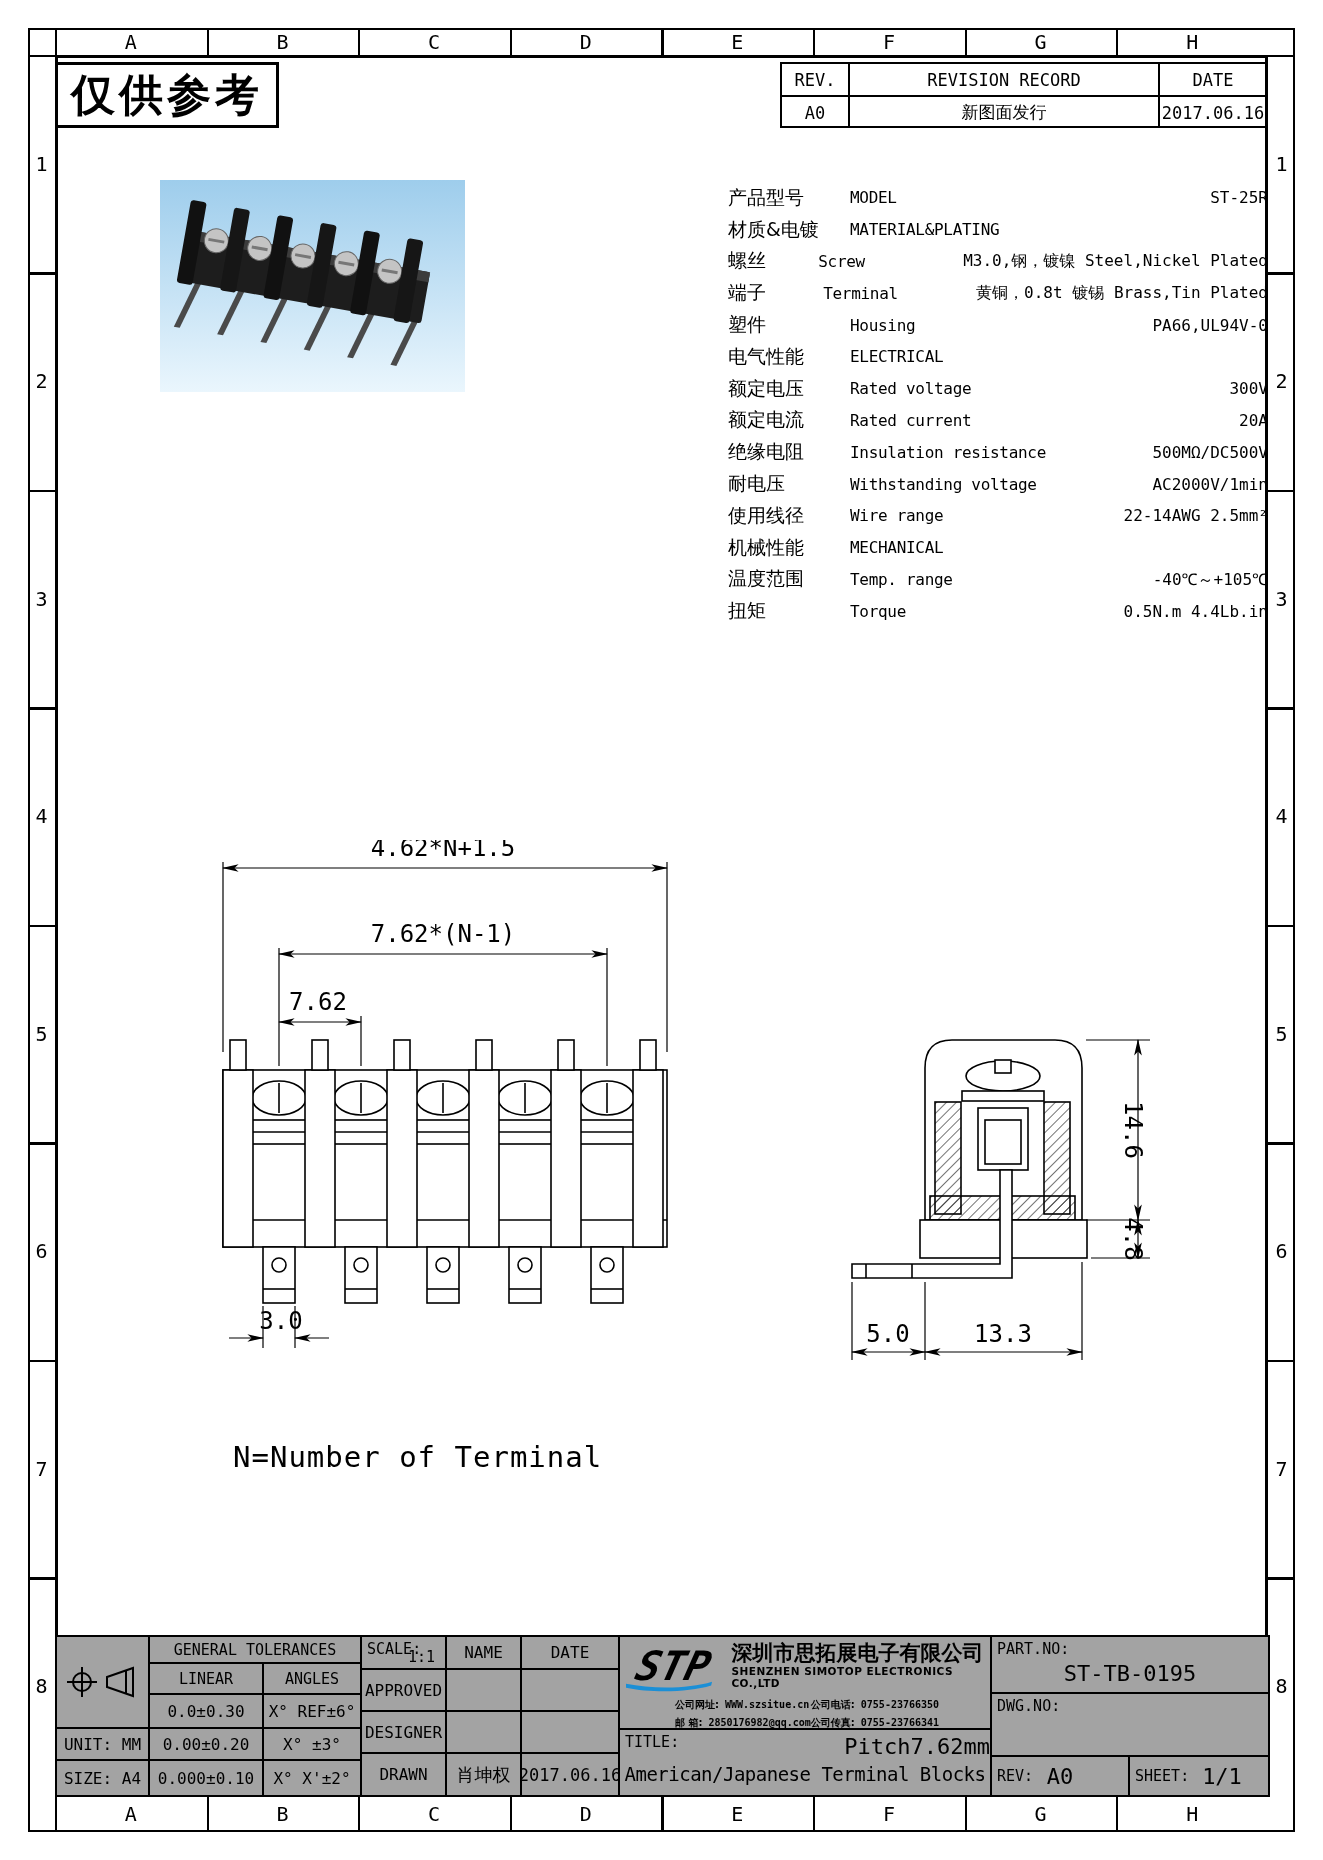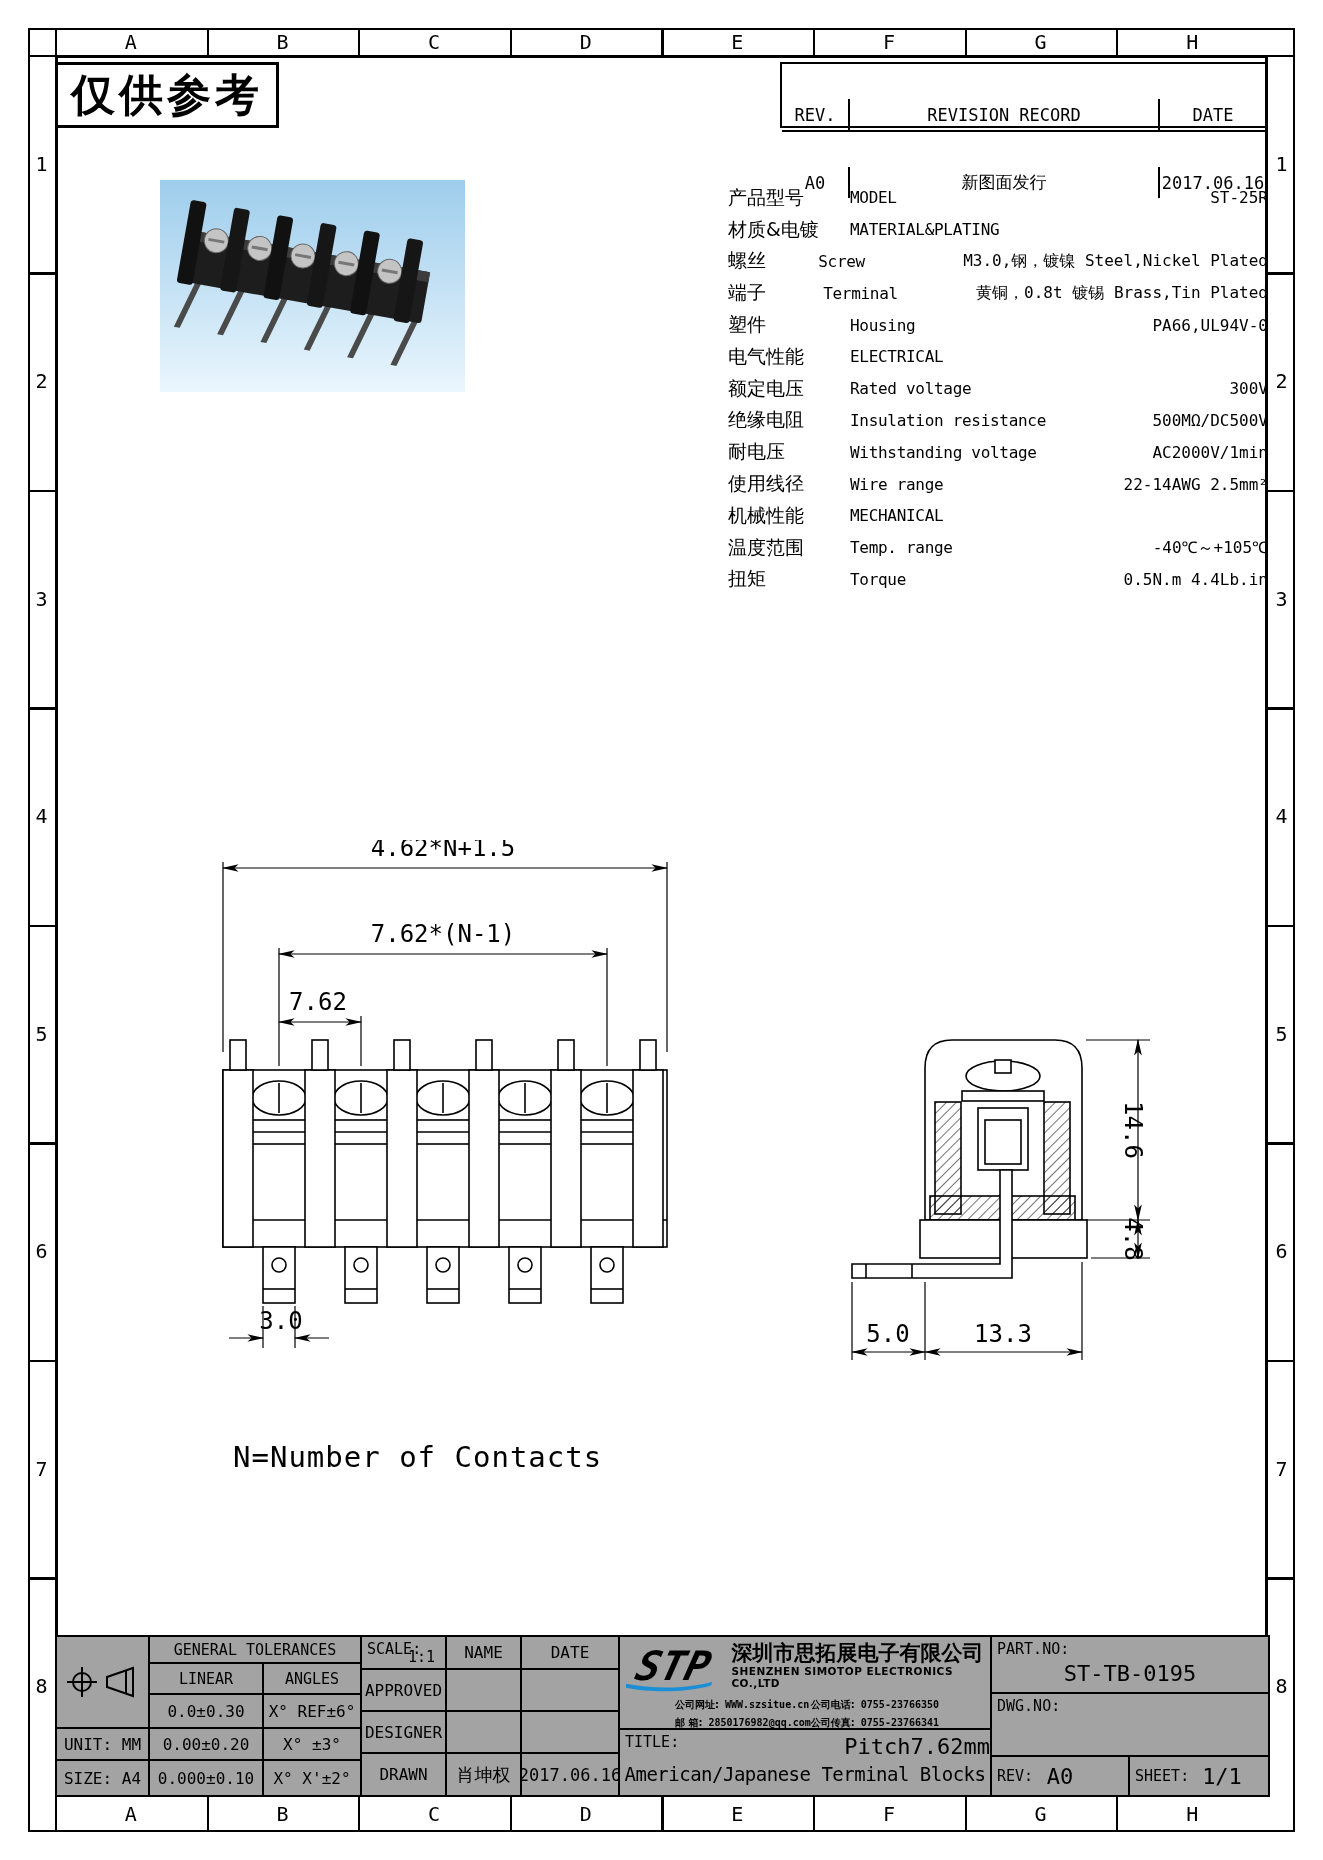--- a/index.html
+++ b/index.html
@@ -15,21 +15,21 @@
           background:repeating-linear-gradient(180deg,#000 0 2px,transparent 2px 217.5px);}
   .stripx span,.stripy span{flex:1;display:flex;align-items:center;justify-content:center;
           font-size:20px;}
   
   .wm{left:55px;top:62px;width:224px;height:66px;box-sizing:border-box;border:3px solid #000;
       display:flex;align-items:center;justify-content:center;
       font-family:"DejaVu Sans","Liberation Sans",sans-serif;
       font-size:44px;font-weight:bold;letter-spacing:4px;}
   
   .rev{left:780px;top:62px;width:488px;height:66px;box-sizing:border-box;border:2px solid #000;}
-  .rev .r{display:flex;height:31px;margin-top:35px;}
+  .rev .r{display:flex;height:31px;}
   .rev .r:first-child{border-bottom:2px solid #000;}
   .rev .c1{width:66px;border-right:2px solid #000;}
   .rev .c2{flex:1;border-right:2px solid #000;}
   .rev .c3{width:106px;}
   .rev .r div{display:flex;align-items:center;justify-content:center;font-size:17px;}
   
   .spec{left:728px;top:182px;width:540px;}
   .srow{height:31.8px;display:flex;align-items:center;white-space:nowrap;}
   .sc{width:122px;font-size:19px;font-family:"DejaVu Sans","Liberation Sans",sans-serif;}
   .se{width:196px;font-size:16px;letter-spacing:-0.3px;}
@@ -190,20 +190,25 @@
       </div>
     <div class="srow">
         <span class="sc cjk">电气性能</span>
         <span class="se">ELECTRICAL</span>
         <span class="sv"></span>
       </div>
     <div class="srow">
         <span class="sc cjk">额定电压</span>
         <span class="se">Rated voltage</span>
         <span class="sv">300V</span>
+      </div>
+    <div class="srow">
+        <span class="sc cjk">额定电流</span>
+        <span class="se">Rated current</span>
+        <span class="sv">20A</span>
       </div>
     <div class="srow">
         <span class="sc cjk">绝缘电阻</span>
         <span class="se">Insulation resistance</span>
         <span class="sv">500MΩ/DC500V</span>
       </div>
     <div class="srow">
         <span class="sc cjk">耐电压</span>
         <span class="se">Withstanding voltage</span>
         <span class="sv">AC2000V/1min</span>
@@ -319,21 +324,21 @@
       <line x1="242" y1="242" x2="242" y2="340"></line>
       <line x1="12" y1="332" x2="85" y2="332" marker-start="url(#ar2)" marker-end="url(#ar2)"></line>
       <line x1="85" y1="332" x2="242" y2="332" marker-start="url(#ar2)" marker-end="url(#ar2)"></line>
     </g>
     <text x="285" y="110" font-size="24" text-anchor="middle" transform="rotate(90 285 110)">14.6</text>
     <text x="285" y="219" font-size="24" text-anchor="middle" transform="rotate(90 285 219)">4.8</text>
     <text x="48" y="322" font-size="24" text-anchor="middle">5.0</text>
     <text x="163" y="322" font-size="24" text-anchor="middle">13.3</text>
   </svg>
 
-  <div class="abs note">N=Number of Contacts</div>
+  <div class="abs note">N=Number of Terminal</div>
 
   <div class="abs tb">
 
     <div class="cell cen" style="left:0;top:0;width:95px;height:94px;">
       <svg width="76" height="40" viewBox="0 0 76 40">
         <g stroke="#000" stroke-width="2" fill="none">
           <circle cx="17" cy="20" r="9"></circle>
           <line x1="2" y1="20" x2="32" y2="20"></line>
           <line x1="17" y1="5" x2="17" y2="35"></line>
           <polygon points="42,15 68,6 68,34 42,25"></polygon>

